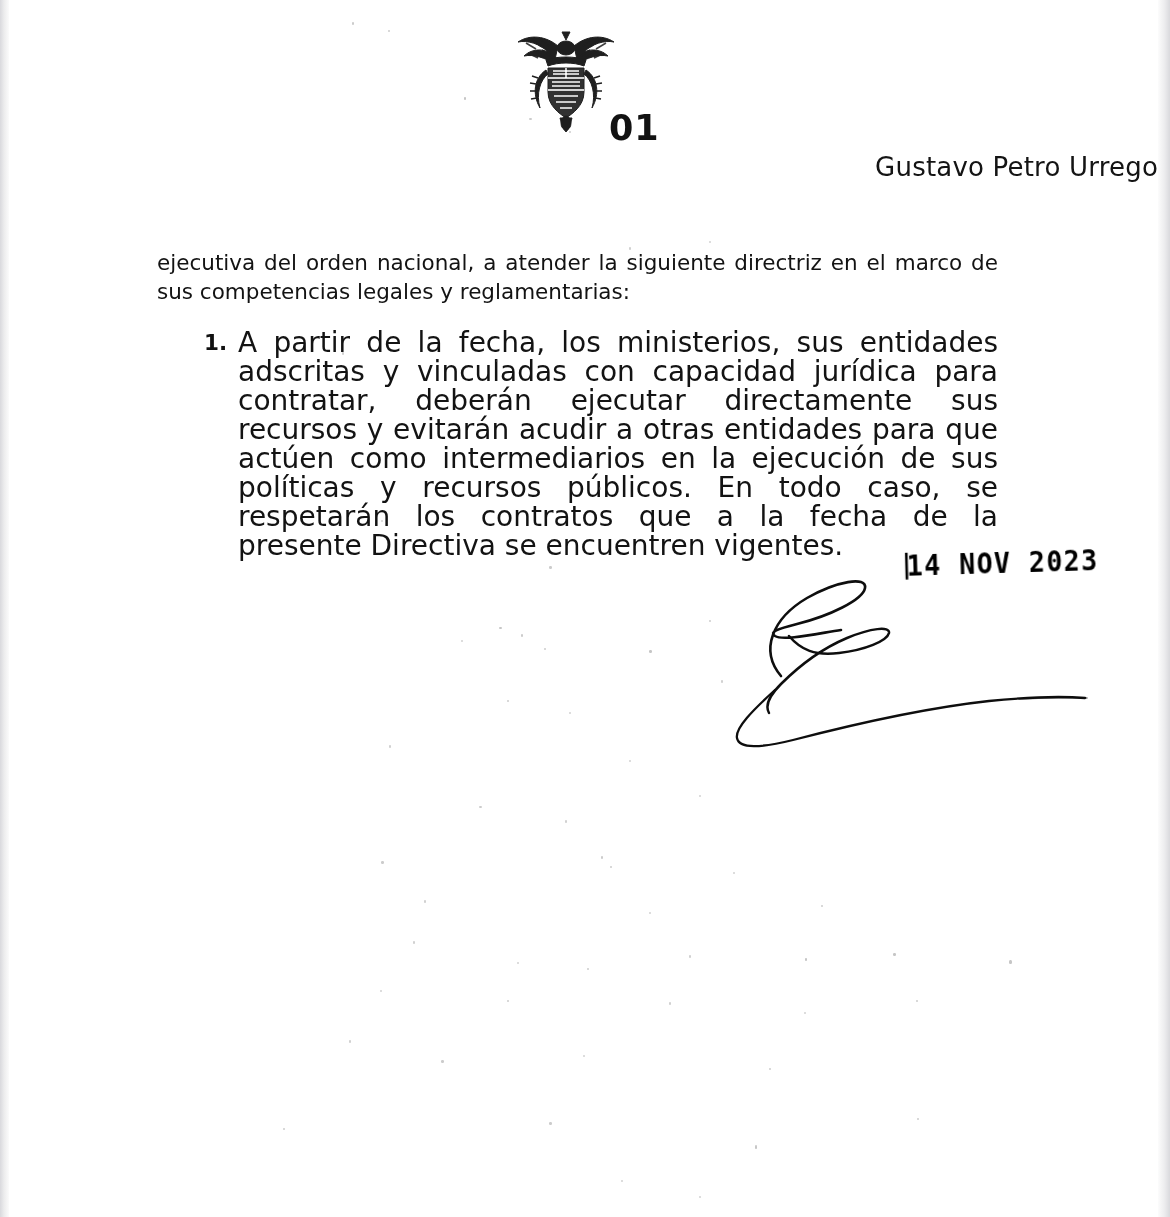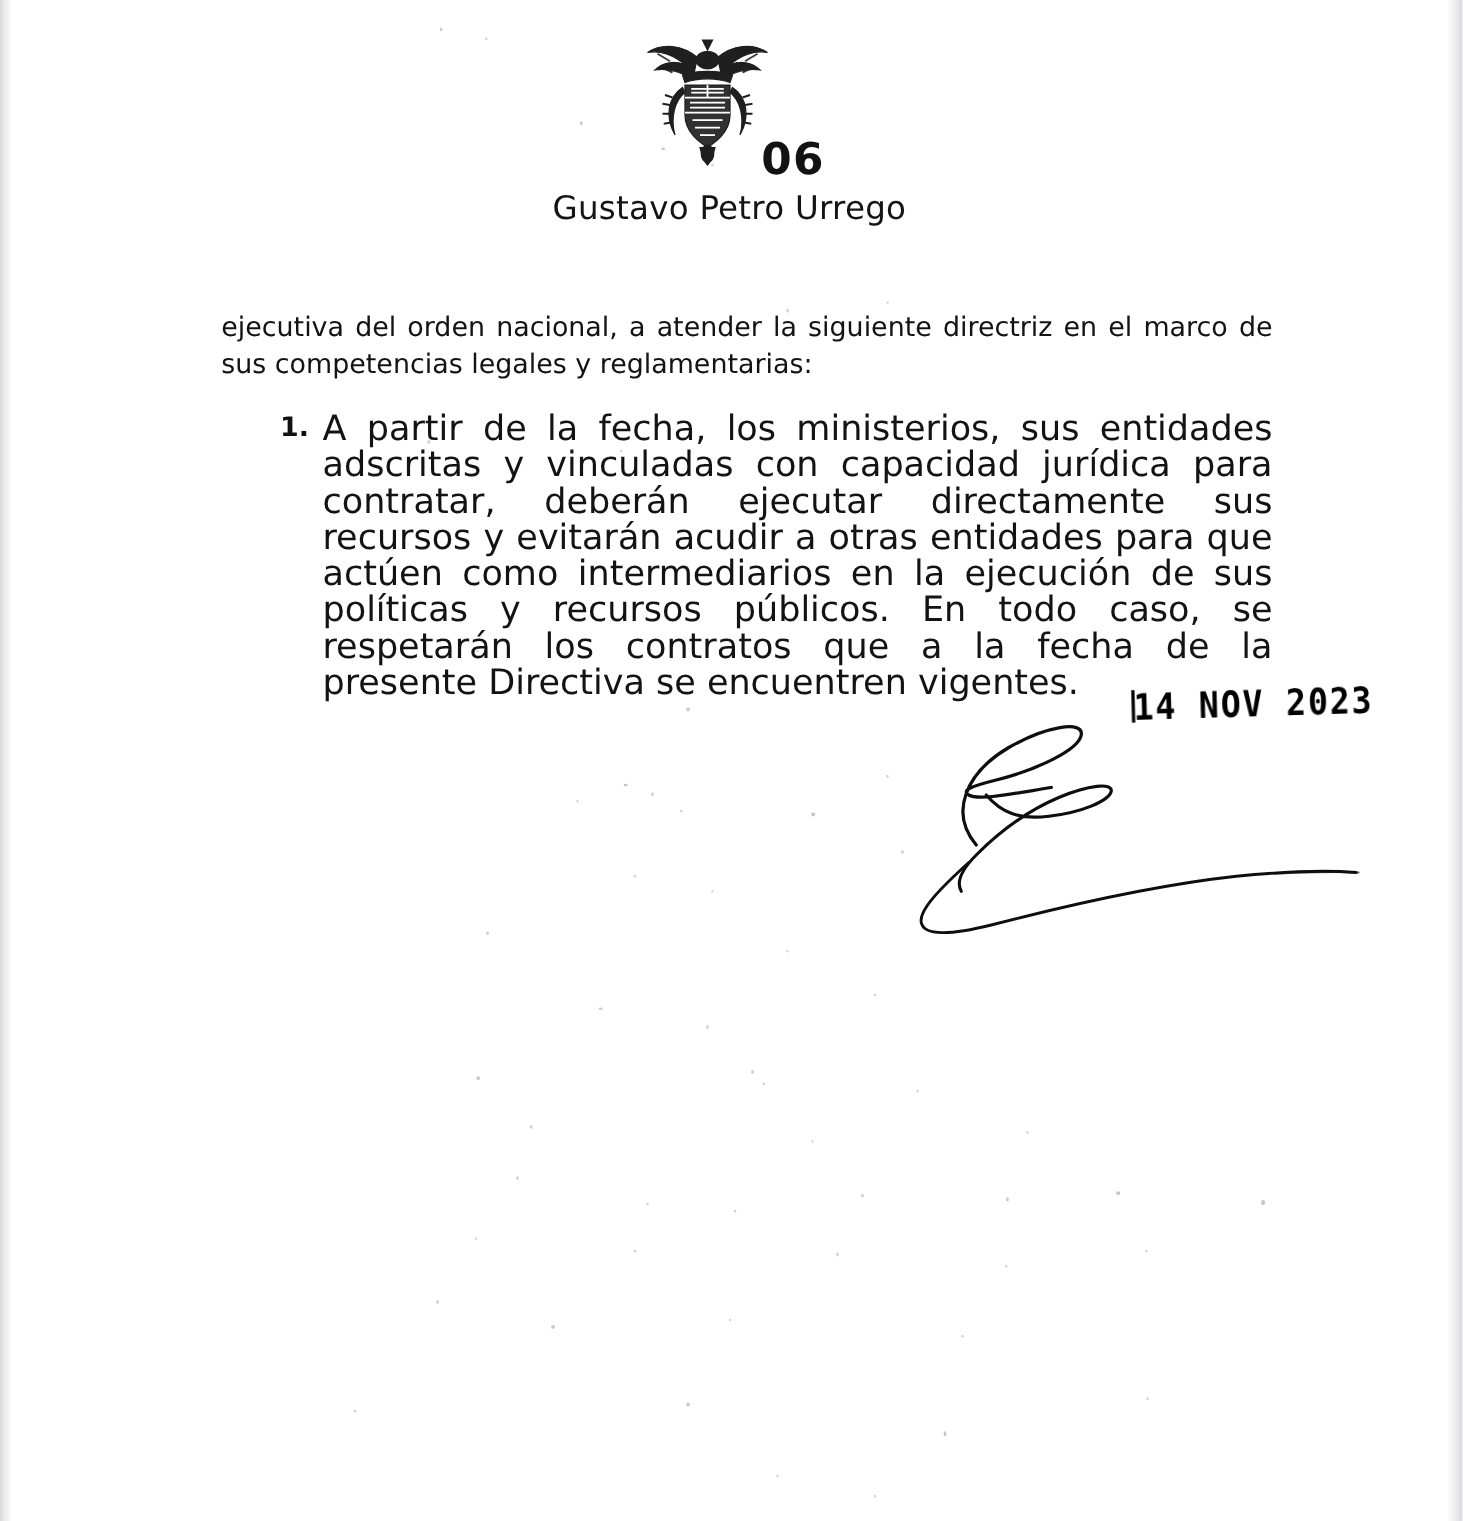--- a/index.html
+++ b/index.html
@@ -72,40 +72,40 @@
     font-weight: 700;
     letter-spacing: 1px;
     color: #121212;
     filter: blur(0.25px);
   }
   .signer-name {
     position: absolute;
     left: 0;
     top: 152px;
     width: 1149px;
+    text-align: right;
+    font-size: 26px;
+    color: #141414;
+    letter-spacing: 0.2px;
+  }
+  .signer-title {
+    position: absolute;
+    left: 0;
+    top: 190px;
+    width: 1149px;
     text-align: center;
     font-size: 26px;
     color: #141414;
     letter-spacing: 0.2px;
   }
-  .signer-title {
-    position: absolute;
-    left: 0;
-    top: 190px;
-    width: 1149px;
-    text-align: center;
-    font-size: 26px;
-    color: #141414;
-    letter-spacing: 0.2px;
-  }
 
   
   .doc-body {
     position: absolute;
-    left: 168px;
+    left: 148px;
     top: 248px;
     width: 841px;
     color: #131313;
   }
   .para {
     font-size: 21.5px;
     line-height: 29px;
     text-align: justify;
     text-justify: inter-word;
     margin: 0;
@@ -254,21 +254,21 @@
                 <path d="M90 58 L96 57"></path>
               <path d="M90 65 L96 65"></path>
                 <path d="M89 72 L95 73"></path>
             </g>
 
             <path d="M54 92 C56 100 58 104 60 106 C62 104 64 100 66 92 Z"></path>
             <ellipse cx="60" cy="97" rx="5" ry="7"></ellipse>
           </g>
         </svg>
 
-        <div class="stamp-number">06</div>
+        <div class="stamp-number">01</div>
       </div>
 
       <div class="signer-name">Gustavo Petro Urrego</div>
     </div>
 
     <div class="doc-body">
 
       <p class="para intro">ejecutiva del orden nacional, a atender la siguiente directriz en el marco de sus competencias legales y reglamentarias:</p>
 
       <ol class="numbered-list">

